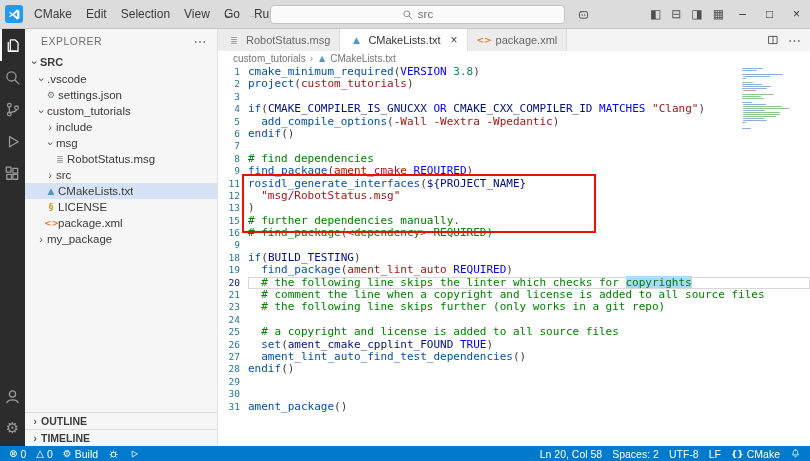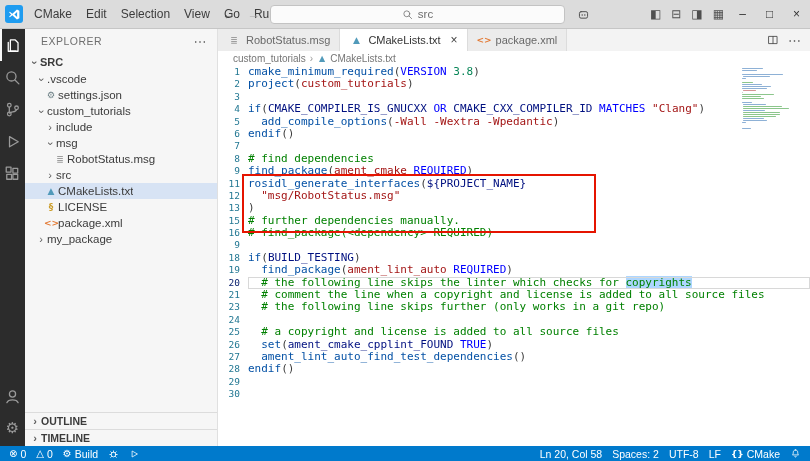--- a/index.html
+++ b/index.html
@@ -387,20 +387,24 @@
             <span class="ln">28</span>
             <span class="code-text"><span class="tk-c">endif</span><span class="tk-p">()</span></span>
           </div>
           <div class="code-row">
             <span class="ln">29</span>
             <span class="code-text"></span>
           </div>
           <div class="code-row">
             <span class="ln">30</span>
             <span class="code-text"></span>
+          </div>
+          <div class="code-row">
+            <span class="ln">31</span>
+            <span class="code-text"><span class="tk-c">ament_package</span><span class="tk-p">()</span></span>
           </div>
           <div class="redbox" style="top: 108.6px; height: 59.42px; border-color: rgb(229, 20, 0);"></div>
           <div class="minimap">
             <div class="mm-line" style="margin-left: 0px; width: 21px; background: rgb(4, 81, 165);"></div>
             <div class="mm-line" style="margin-left: 0px; width: 15px; background: rgb(4, 81, 165);"></div>
             <div class="mm-line"></div>
             <div class="mm-line" style="margin-left: 0px; width: 41.4px; background: rgb(4, 81, 165);"></div>
             <div class="mm-line" style="margin-left: 1.2px; width: 27px; background: rgb(4, 81, 165);"></div>
             <div class="mm-line" style="margin-left: 0px; width: 4.2px; background: rgb(4, 81, 165);"></div>
             <div class="mm-line"></div>

